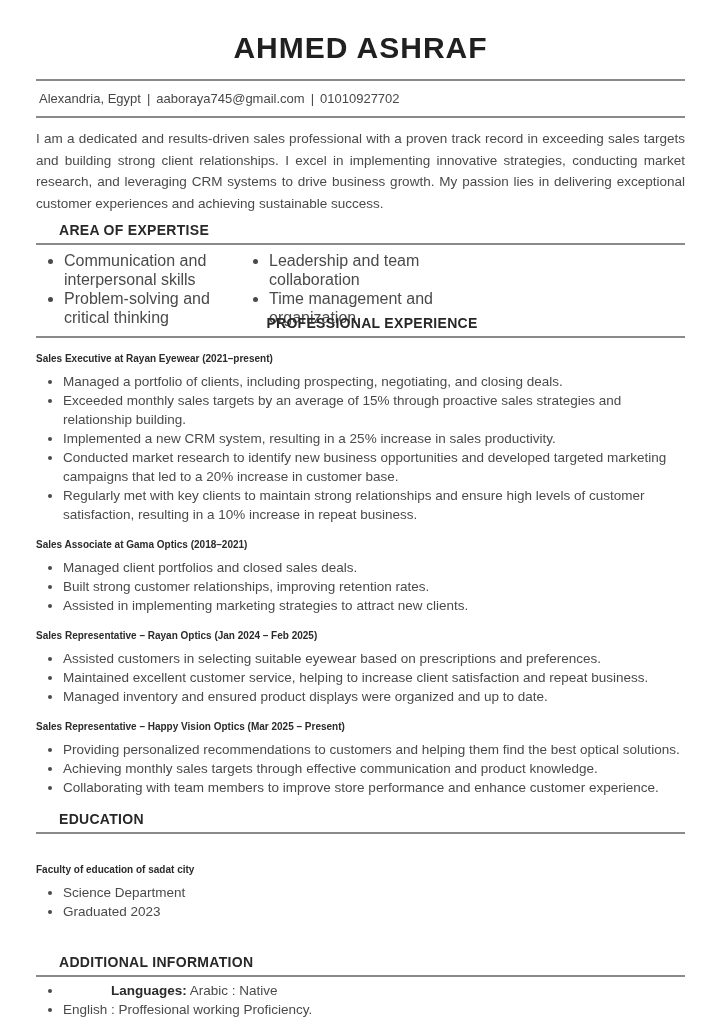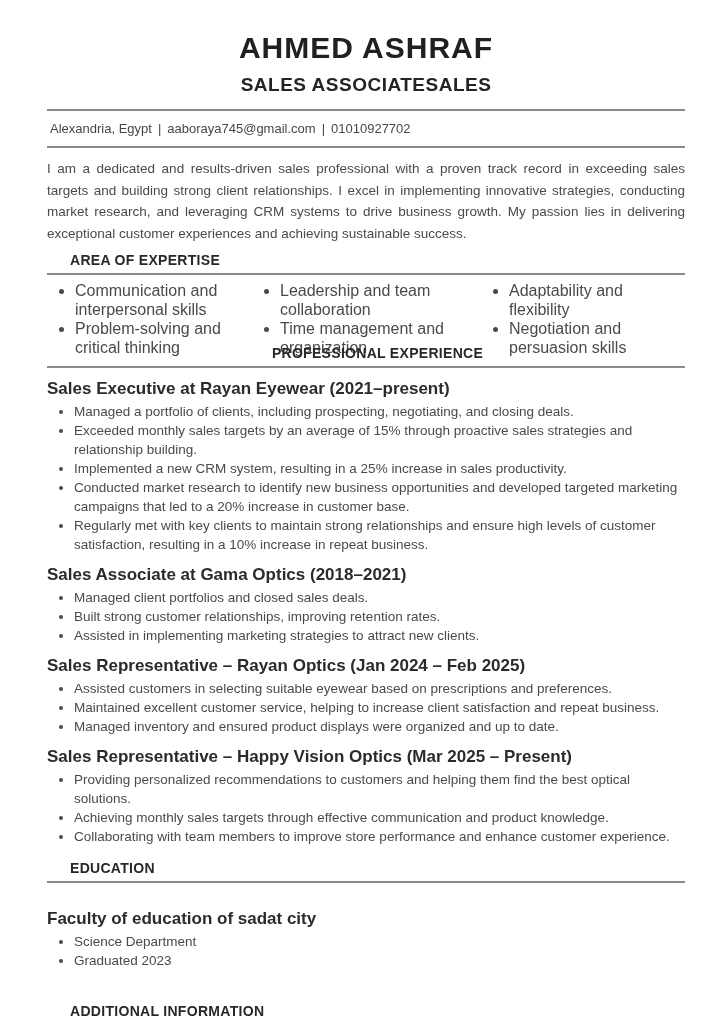--- a/index.html
+++ b/index.html
@@ -4,21 +4,21 @@
 <style>
   html, body { margin: 0; padding: 0; background: #ffffff; }
   body {
     width: 725px; height: 1024px;
     font-family: "Liberation Sans", sans-serif;
     color: #474747;
   }
   .page {
     box-sizing: border-box;
     width: 725px; height: 1024px;
-    padding: 30px 40px 0 47px;
+    padding: 30px 40px 0 36px;
     overflow: hidden;
     background: #ffffff;
   }
   .name {
     margin: 0; text-align: center;
     font-size: 30px; line-height: 36px; font-weight: bold;
     color: #202020; letter-spacing: 1px;
   }
   .subtitle {
     margin-top: 8px; text-align: center;
@@ -50,62 +50,57 @@
   .columns { display: flex; margin-top: 6px; }
   .columns ul {
     margin: 0; padding-left: 28px;
     font-size: 16px; line-height: 19px; color: #4a4a4a;
   }
   .col-1 { flex: 0 0 205px; box-sizing: border-box; }
   .col-2 { flex: 0 0 229px; box-sizing: border-box; }
   .col-3 { flex: 1 1 auto;  box-sizing: border-box; }
   .job { margin-top: 11px; }
   .job-title, .school {
-    font-size: 17px; line-height: 19px; font-weight: bold;
+    font-size: 10px; line-height: 19px; font-weight: bold;
     color: #2b2b2b; margin: 0;
   }
   .school { margin-top: 26px; }
   ul.bullets {
     margin: 4px 0 0 0; padding-left: 27px;
     font-size: 13.5px; line-height: 19px; color: #4a4a4a;
   }
   ul.bullets li b { color: #2b2b2b; margin-left: 48px; }
   .edu-bullets { margin-top: 3px; }
   .add-bullets { margin-top: 7px; }
 </style>
 </head>
 <body>
 
 <div class="page">
 
   <h1 class="name">AHMED ASHRAF</h1>
-  <div class="subtitle">SALES ASSOCIATESALES</div>
 
   <div class="rule rule-top"></div>
   <div class="contact">
     <span>Alexandria, Egypt</span><span>|</span><span>aaboraya745@gmail.com</span><span>|</span><span>01010927702</span>
   </div>
   <div class="rule"></div>
 
   <p class="summary">I am a dedicated and results-driven sales professional with a proven track record in exceeding sales targets and building strong client relationships. I excel in implementing innovative strategies, conducting market research, and leveraging CRM systems to drive business growth. My passion lies in delivering exceptional customer experiences and achieving sustainable success.</p>
 
   <h3 class="section-heading h-expertise">AREA OF EXPERTISE</h3>
   <div class="rule rule-under"></div>
   <div class="columns">
     <ul class="col-1">
         <li>Communication and interpersonal skills</li>
         <li>Problem-solving and critical thinking</li>
       </ul>
     <ul class="col-2">
         <li>Leadership and team collaboration</li>
         <li>Time management and organization</li>
-      </ul>
-    <ul class="col-3">
-        <li>Adaptability and flexibility</li>
-        <li>Negotiation and persuasion skills</li>
       </ul>
   </div>
 
   <h3 class="section-heading h-experience">PROFESSIONAL EXPERIENCE</h3>
   <div class="rule rule-under"></div>
 
   <div class="job">
     <div class="job-title">Sales Executive at Rayan Eyewear (2021–present)</div>
     <ul class="bullets">
         <li>Managed a portfolio of clients, including prospecting, negotiating, and closing deals.</li>

